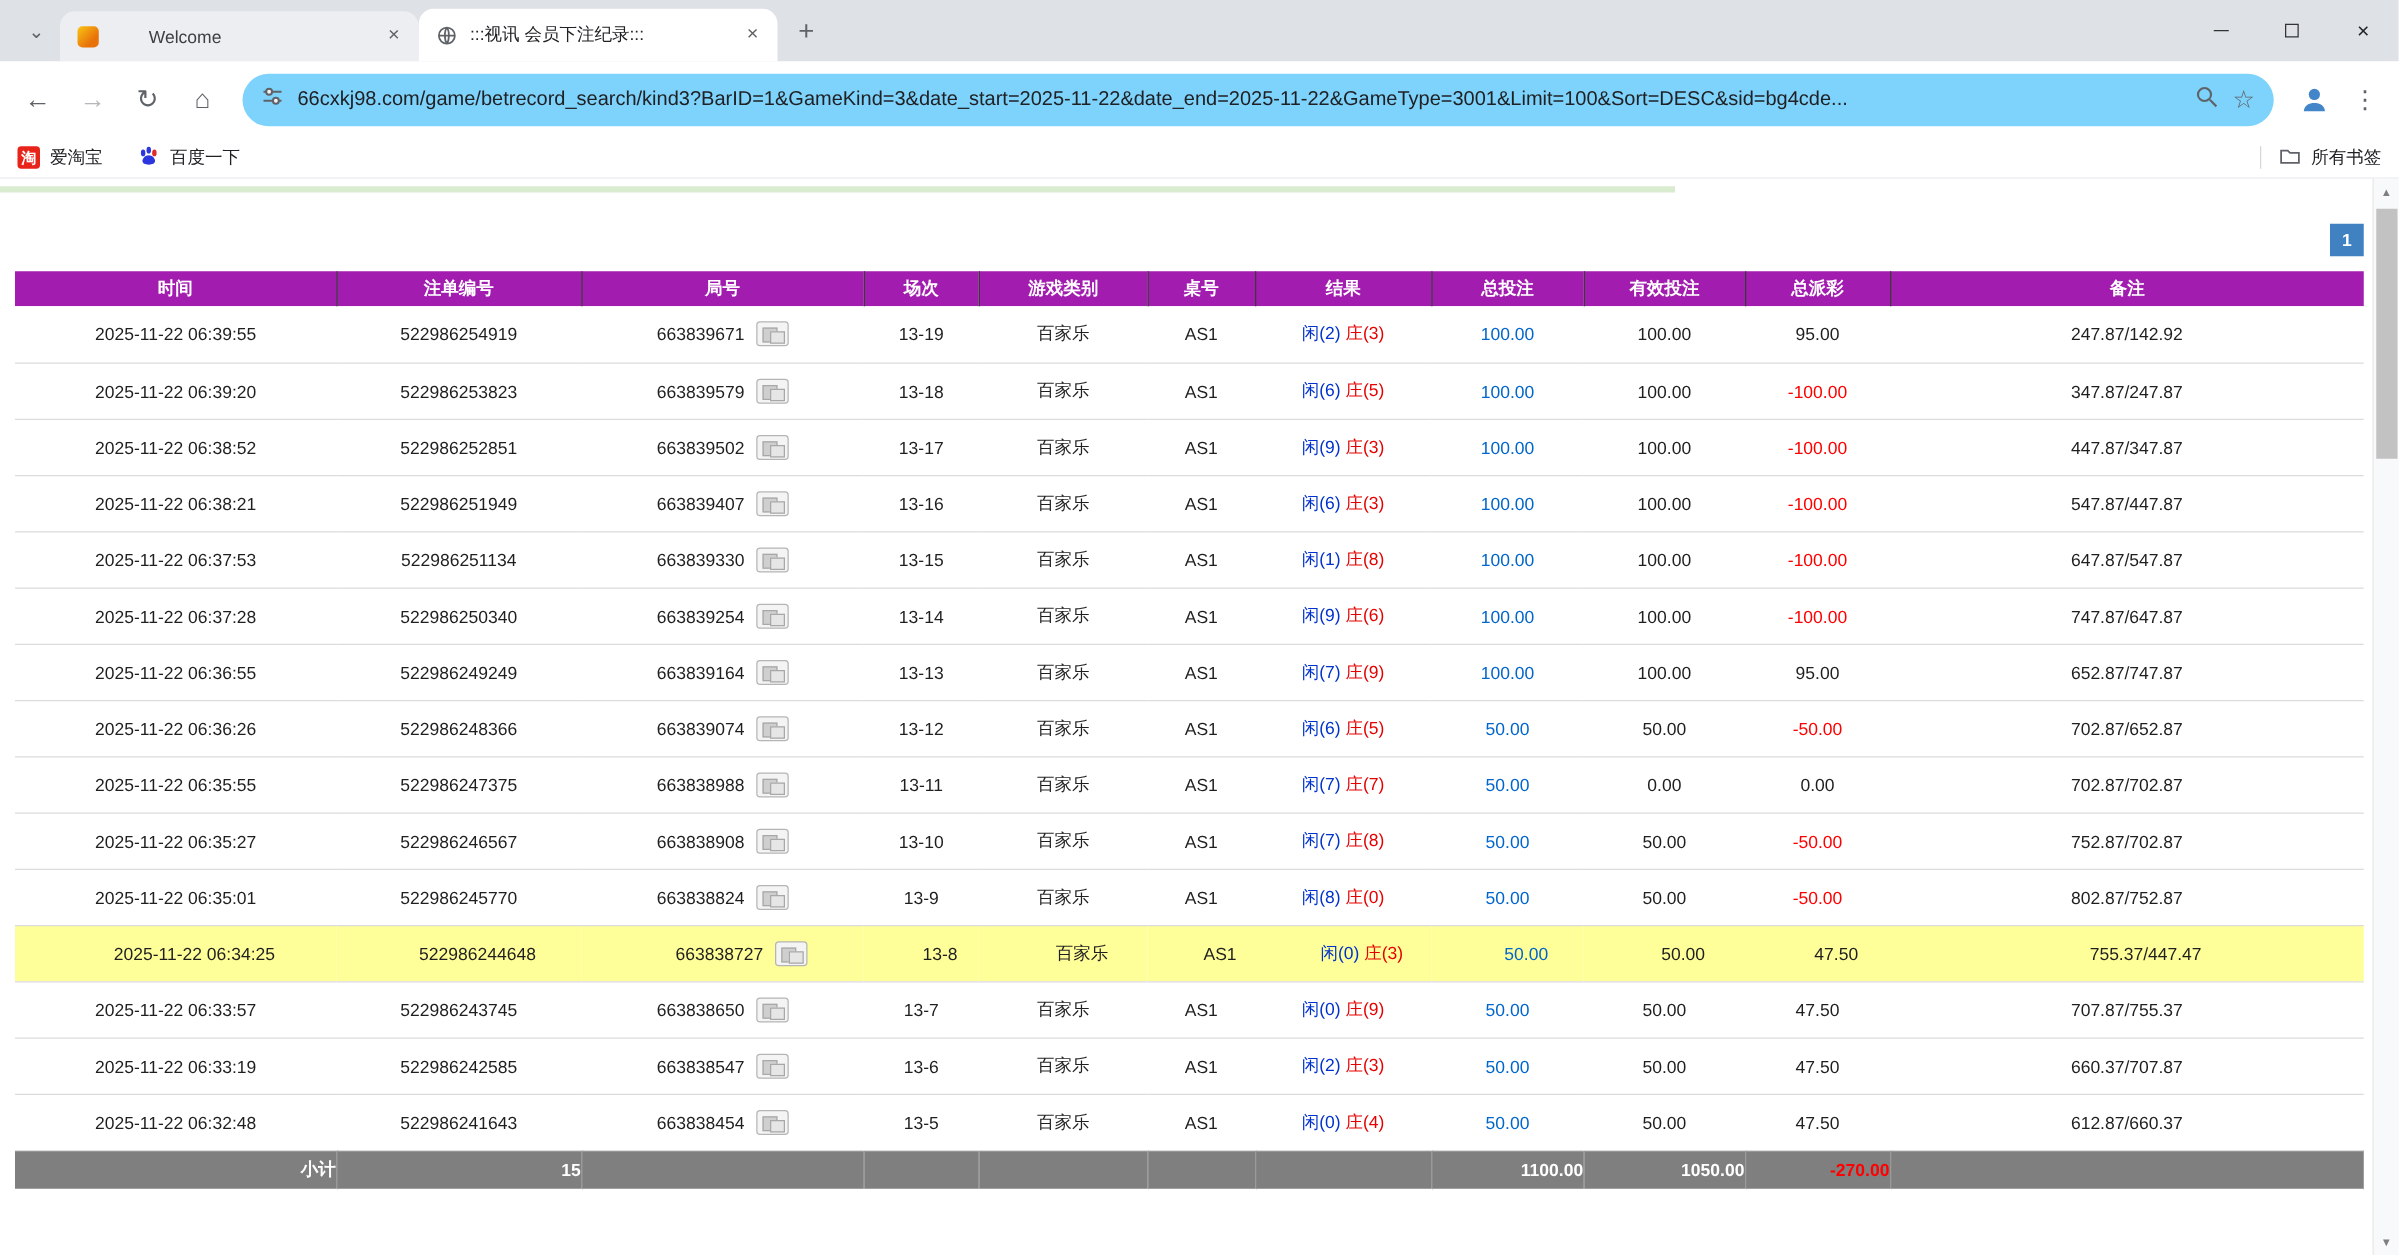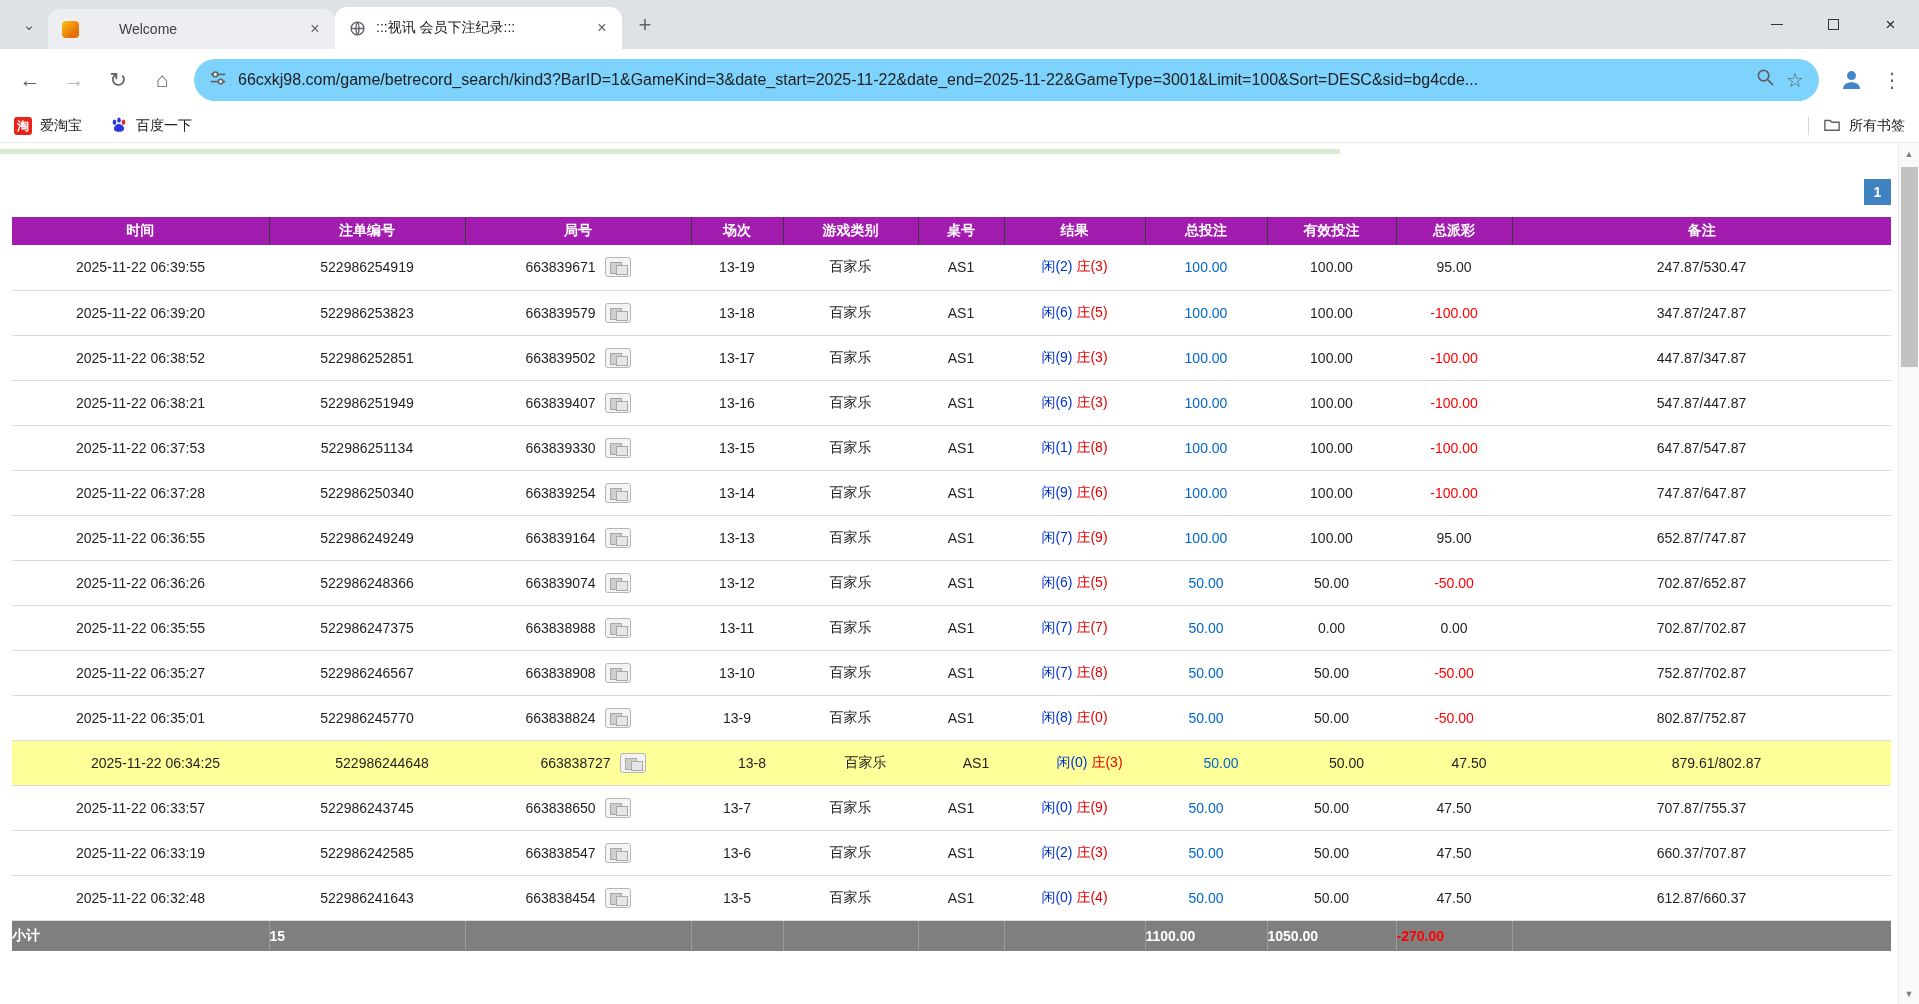--- a/index.html
+++ b/index.html
@@ -53,21 +53,21 @@
   .pagination { position:absolute; top:36px; left:12px; width:1879px; text-align:right; }
   .page-btn { display:inline-block; min-width:27px; height:26px; line-height:26px; background:#3f81c1; color:#fff;
     text-align:center; font-size:14px; font-weight:bold; cursor:pointer; }
 
   table { position:absolute; top:74px; left:12px; width:1879px; border-collapse:collapse; table-layout:fixed;
     font-size:14px; color:#1f1f1f; }
   thead th { background:#a21caf; color:#fff; height:28px; font-size:14px; font-weight:bold; border-right:1px solid #3a3a3a; }
   thead th:last-child { border-right:none; }
   tbody td { height:45px; text-align:center; border-bottom:1px solid #dcdcdc; background:#fff; }
   tbody tr.hl td { background:#ffff99;padding-left:30px; }
-  tfoot td { background:#7f7f7f; color:#fff; height:32px; font-weight:bold; text-align:left;
+  tfoot td { background:#7f7f7f; color:#fff; height:32px; font-weight:bold; text-align:right;
     border-right:1px solid #9a9a9a; border-bottom:2px solid #fff; }
   tfoot td:last-child { border-right:none; }
 
   .player { color:#0033cc; }
   .banker { color:#e60000; }
   .blue { color:#0066cc; cursor:pointer; }
   .neg { color:#ff0000; }
 
   .round-icon { display:inline-block; width:26px; height:20px; margin-left:9px; vertical-align:-5px;
     background:#f4f4f4; border:1px solid #b5b5b5; border-radius:3px; position:relative; cursor:pointer; }
@@ -224,21 +224,21 @@
           <td>2025-11-22 06:39:55</td>
           <td>522986254919</td>
           <td><span>663839671</span><span class="round-icon"></span></td>
           <td>13-19</td>
           <td>百家乐</td>
           <td>AS1</td>
           <td><span class="player">闲(2)</span> <span class="banker">庄(3)</span></td>
           <td><span class="blue">100.00</span></td>
           <td>100.00</td>
           <td><span class="">95.00</span></td>
-          <td>247.87/530.47</td>
+          <td>247.87/142.92</td>
         </tr>
         <tr>
           <td>2025-11-22 06:39:20</td>
           <td>522986253823</td>
           <td><span>663839579</span><span class="round-icon"></span></td>
           <td>13-18</td>
           <td>百家乐</td>
           <td>AS1</td>
           <td><span class="player">闲(6)</span> <span class="banker">庄(5)</span></td>
           <td><span class="blue">100.00</span></td>
@@ -367,21 +367,21 @@
           <td>2025-11-22 06:34:25</td>
           <td>522986244648</td>
           <td><span>663838727</span><span class="round-icon"></span></td>
           <td>13-8</td>
           <td>百家乐</td>
           <td>AS1</td>
           <td><span class="player">闲(0)</span> <span class="banker">庄(3)</span></td>
           <td><span class="blue">50.00</span></td>
           <td>50.00</td>
           <td><span class="">47.50</span></td>
-          <td>879.61/802.87</td>
+          <td>755.37/447.47</td>
         </tr>
         <tr>
           <td>2025-11-22 06:33:57</td>
           <td>522986243745</td>
           <td><span>663838650</span><span class="round-icon"></span></td>
           <td>13-7</td>
           <td>百家乐</td>
           <td>AS1</td>
           <td><span class="player">闲(0)</span> <span class="banker">庄(9)</span></td>
           <td><span class="blue">50.00</span></td>

